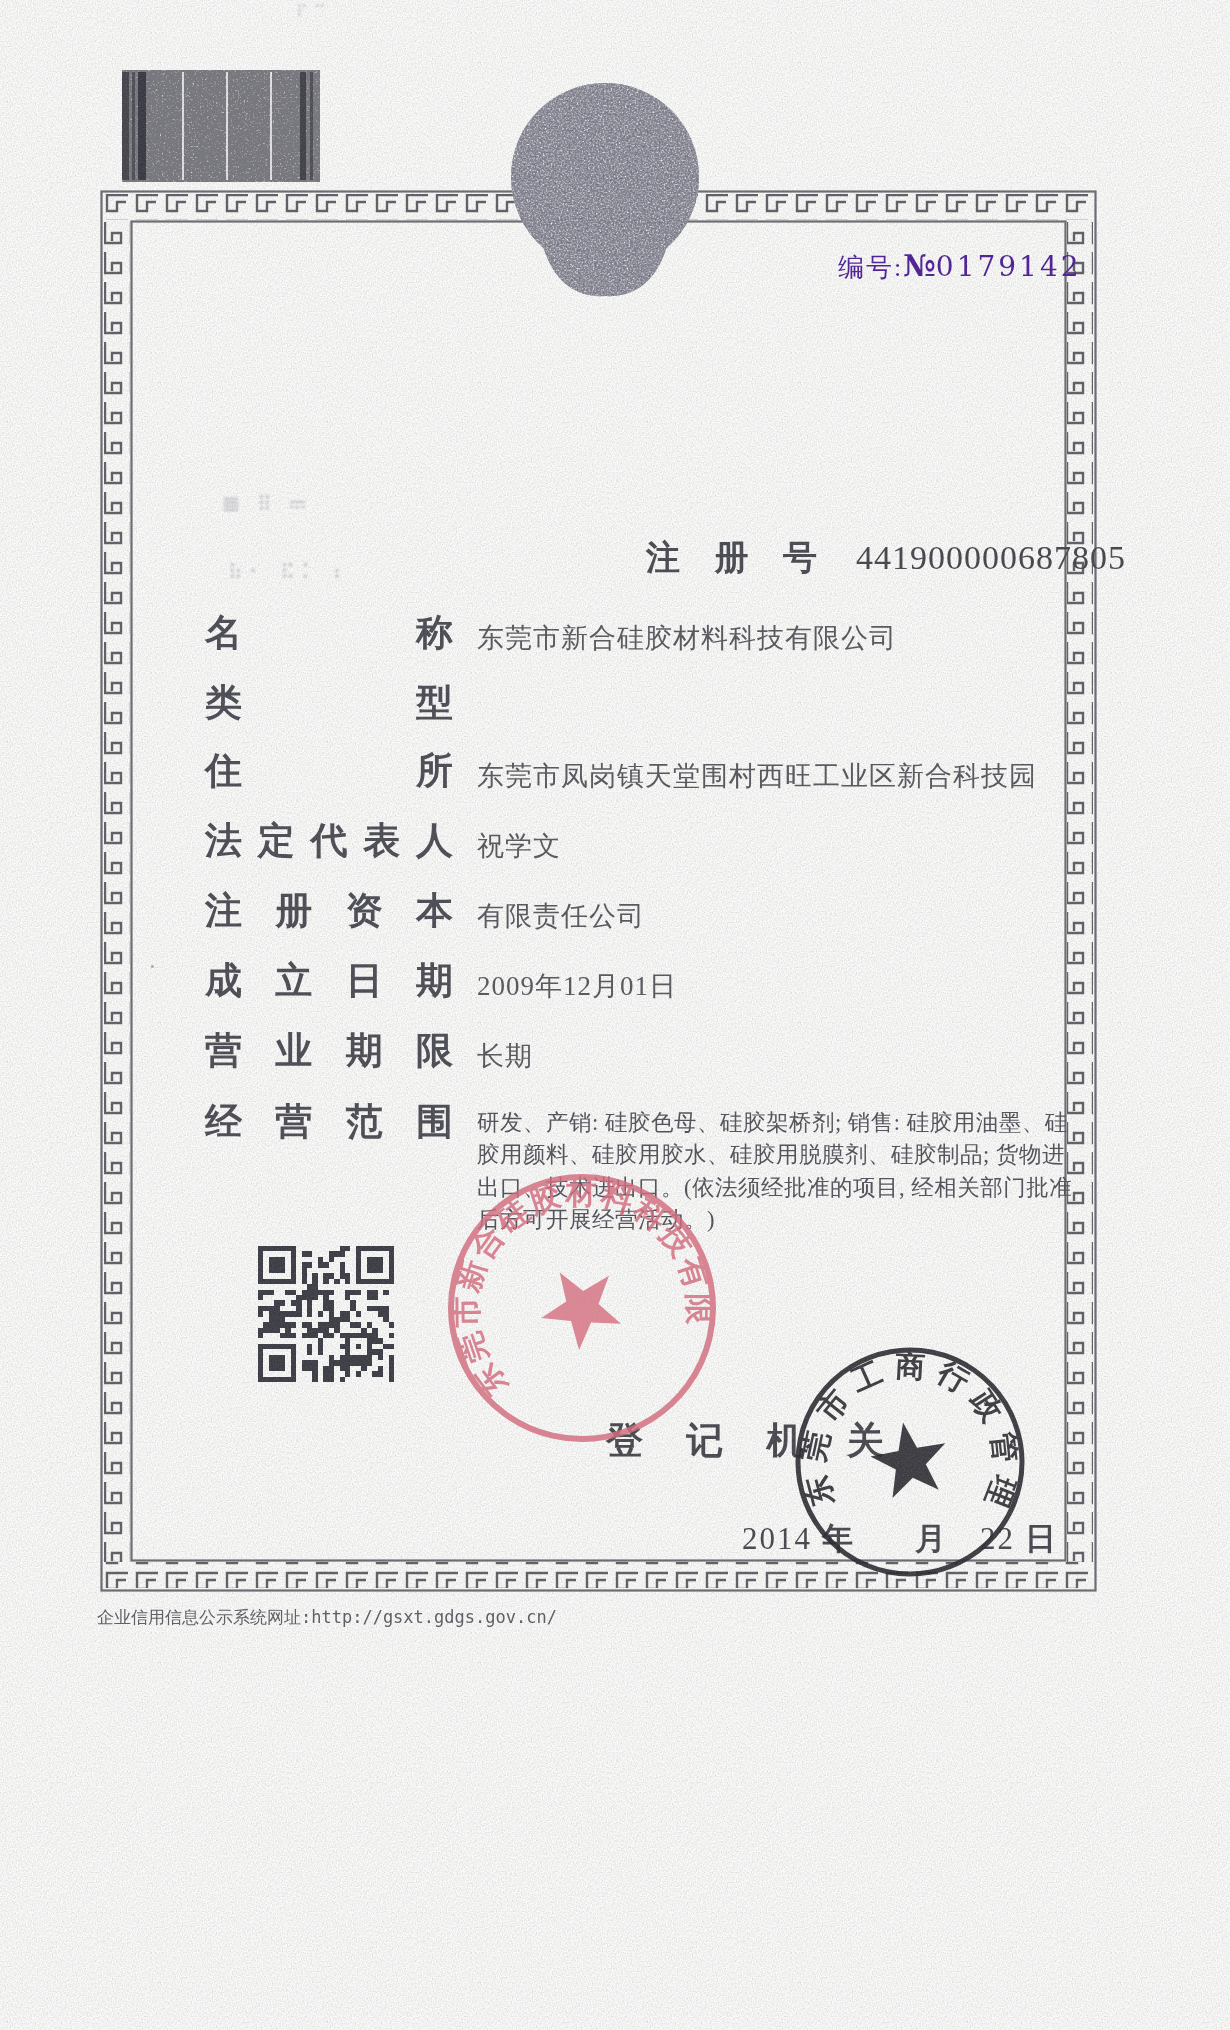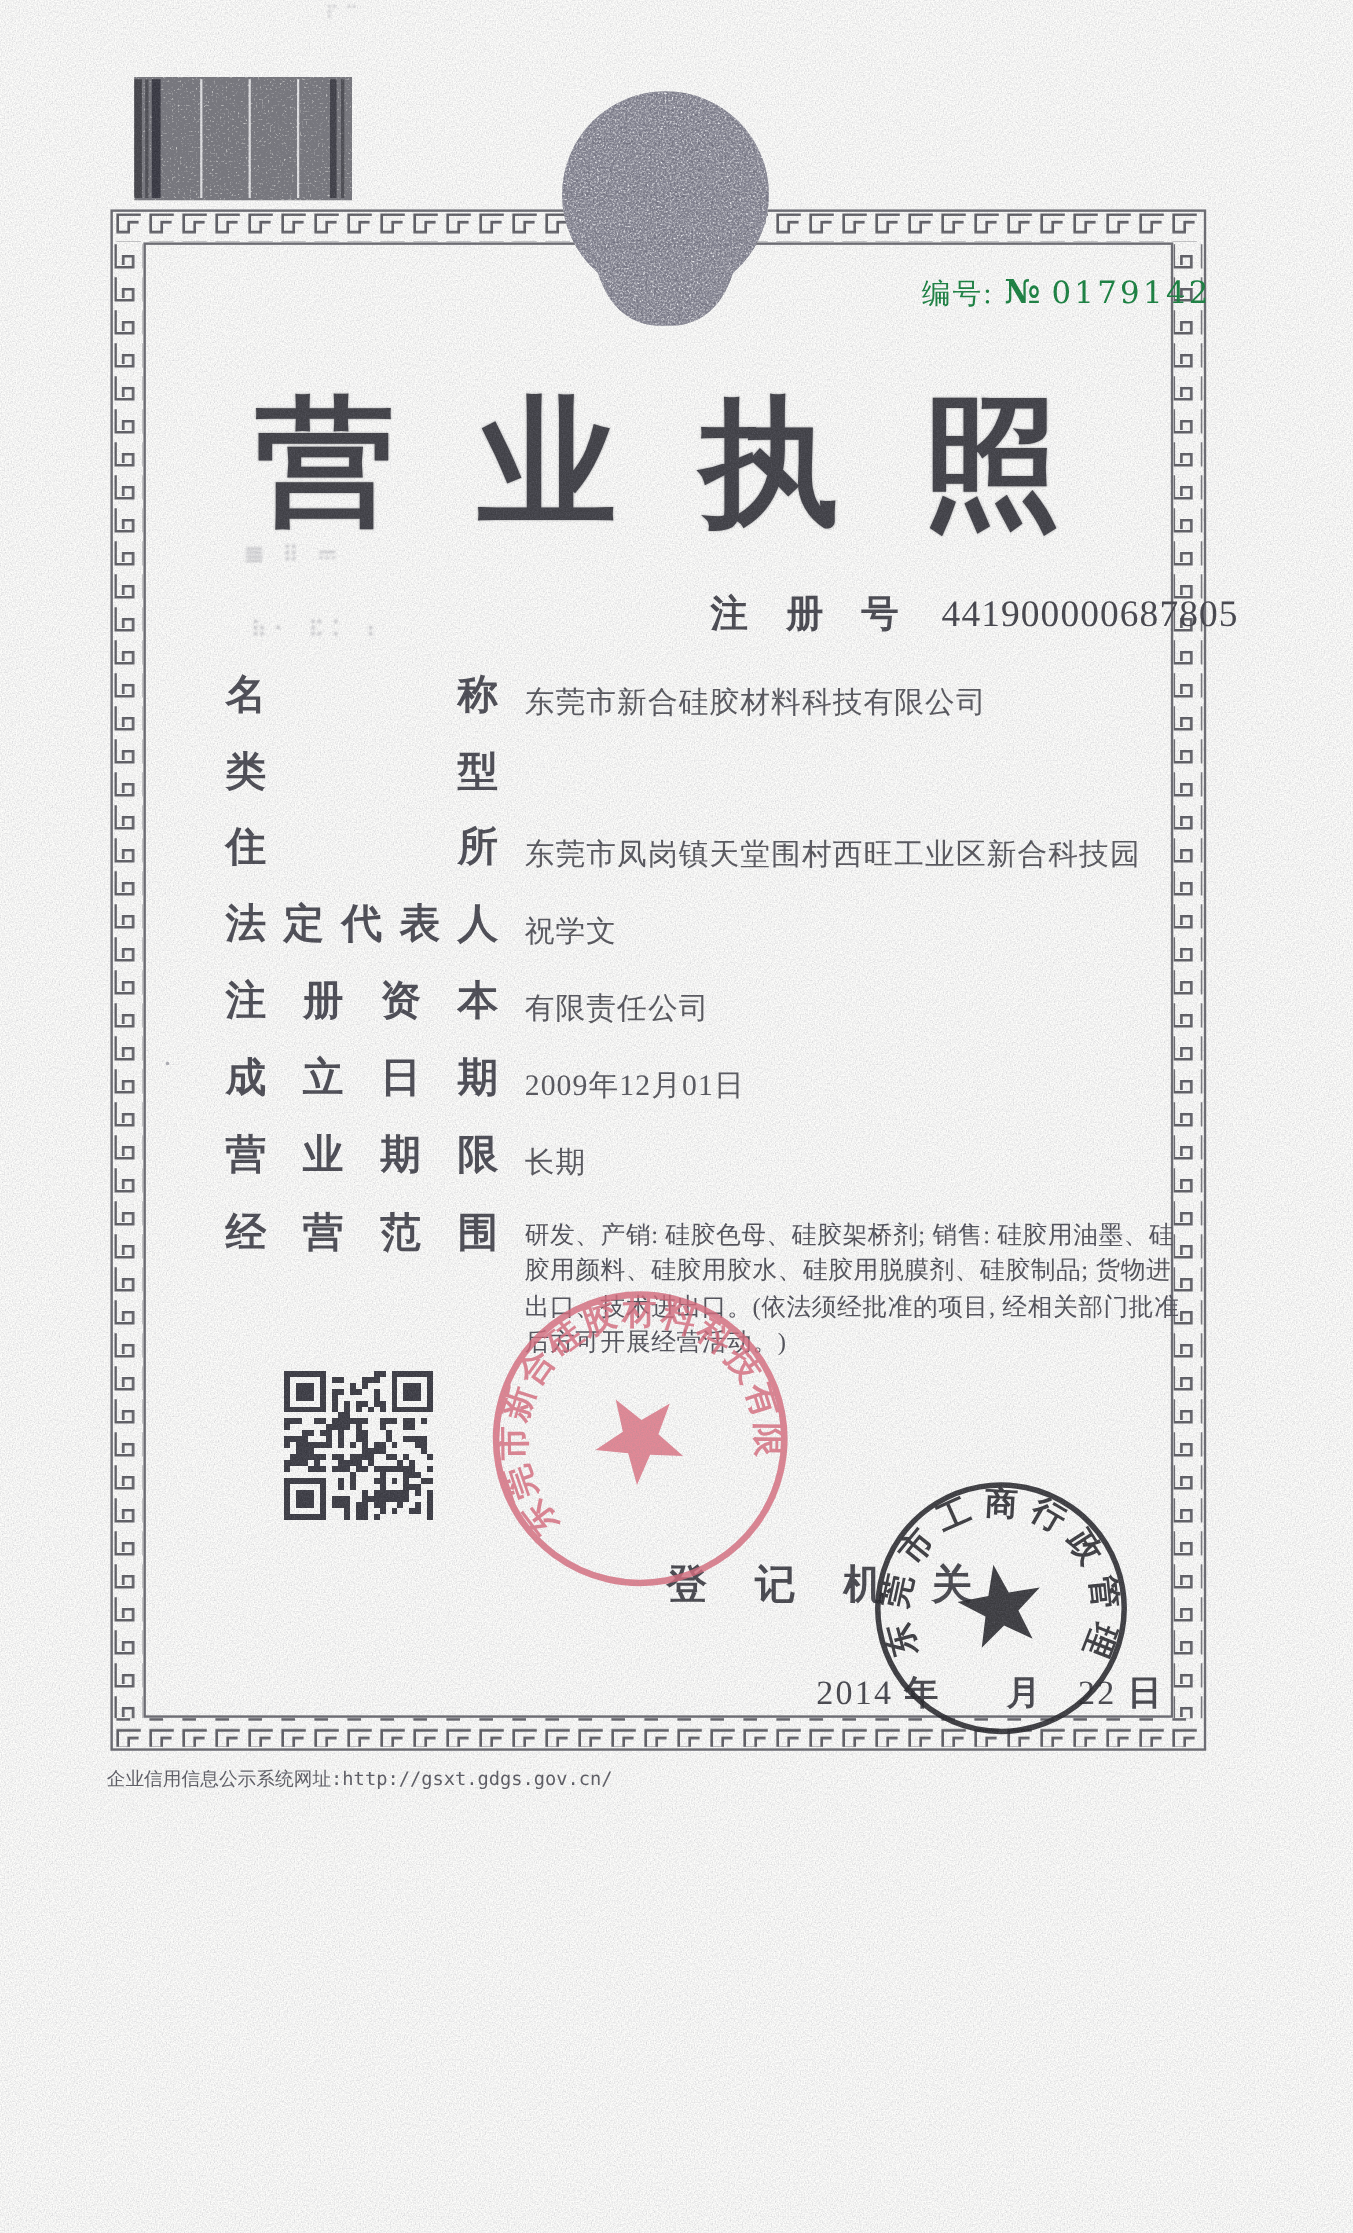--- a/index.html
+++ b/index.html
@@ -11,22 +11,22 @@
     color:#46464c;
   }
   .abs { position:absolute; }
   
   .barcode { left:122px; top:70px; width:198px; height:112px; z-index:3; }
   
   .emblem { left:503px; top:78px; width:204px; height:222px; z-index:4; }
   
   .frame { left:100px; top:190px; width:997px; height:1402px; z-index:1; }
   
-  .serial { left:838px; top:248px; z-index:5; display:flex; align-items:baseline; gap:10px;
-            color:#15803d; }
+  .serial { left:838px; top:248px; z-index:5; display:flex; align-items:baseline; 
+            color:#4c1d95; }
   .serial .lbl { font-size:26px; letter-spacing:2px; }
   .serial .numsym { font-size:30px; font-weight:bold; font-family:"DejaVu Serif", serif; }
   .serial .num { font-size:28px; letter-spacing:3px; font-family:"DejaVu Serif", serif; }
   
   .title { left:100px; top:338px; width:997px; text-align:center; z-index:5;
            font-size:126px; font-weight:800; letter-spacing:76px; padding-left:76px;
            color:#3f3f45; font-family:"Liberation Sans", sans-serif;
            text-shadow:0 0 2px rgba(60,60,65,.55); }
   
   .regno { left:612px; top:535px; z-index:5; display:flex; align-items:baseline; gap:26px;margin-left:34px; }
@@ -130,21 +130,20 @@
     <rect x="4" y="30" width="26" height="1342" fill="url(#mv)"></rect>
     <rect x="967" y="30" width="26" height="1342" fill="url(#mv)"></rect>
   </svg>
 
   <div class="abs serial">
     <span class="lbl">编号:</span>
     <span class="numsym">№</span>
     <span class="num">0179142</span>
   </div>
 
-  <div class="abs title">营业执照</div>
 
   <div class="abs regno">
     <span class="lbl">注 册 号</span>
     <span class="num">441900000687805</span>
   </div>
 
   <div class="abs fields" id="fields">
       <div class="frow">
         <div class="flabel">
           <span>名</span>

